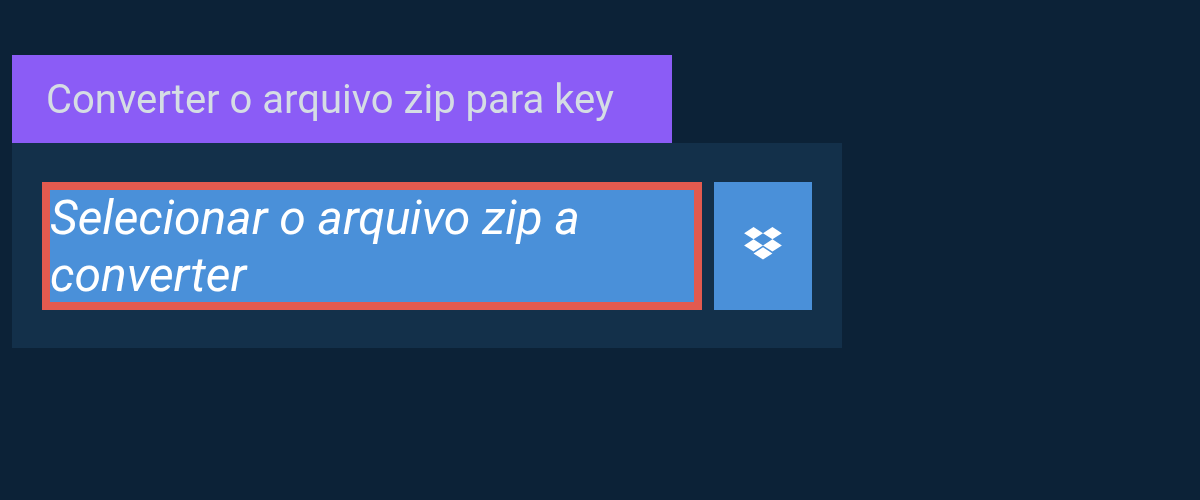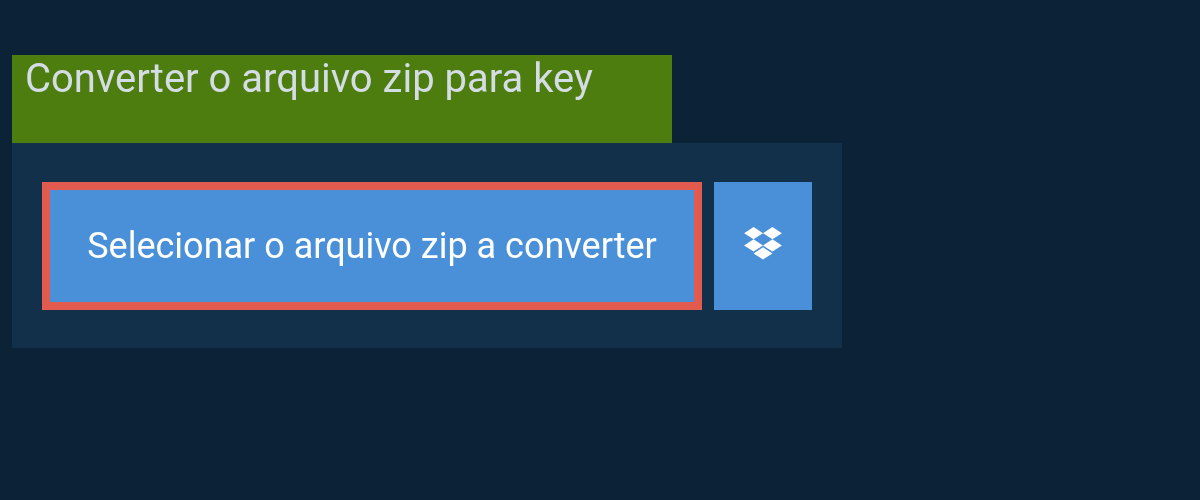--- a/index.html
+++ b/index.html
@@ -13,23 +13,24 @@
       background: #0c2237;
       font-family: -apple-system, BlinkMacSystemFont, "Segoe UI", Roboto, sans-serif;
       overflow: hidden;
     }
     .title-bar {
       position: absolute;
       left: 12px;
       top: 55px;
       width: 660px;
       height: 88px;
-      background: #4d7c0f;
+      background: #8b5cf6;
       display: flex;
-      padding-left: 13px;
+      align-items: center;
+      padding-left: 34px;
     }
     .title-text {
       color: #d5dde4;
       font-size: 40px;
       font-weight: 400;
     }
     .button-row {
       position: absolute;
       left: 12px;
       top: 143px;
@@ -46,22 +47,23 @@
       width: 660px;
       background: #4a90d9;
       border: 8px solid #e35a4f;
       display: flex;
       align-items: center;
       justify-content: center;
       cursor: pointer;
     }
     .select-button-text {
       color: #ffffff;
-      font-size: 36px;
+      font-size: 48px;
       font-weight: 400;
+      font-style: italic;
     }
     .dropbox-button {
       height: 128px;
       width: 98px;
       background: #4a90d9;
       display: flex;
       align-items: center;
       justify-content: center;
       cursor: pointer;
     }

